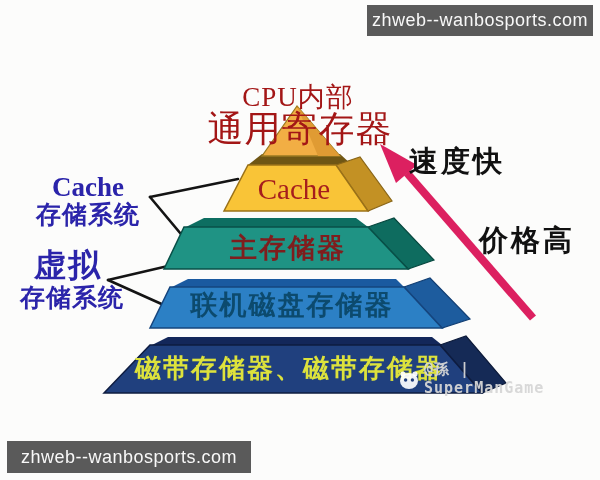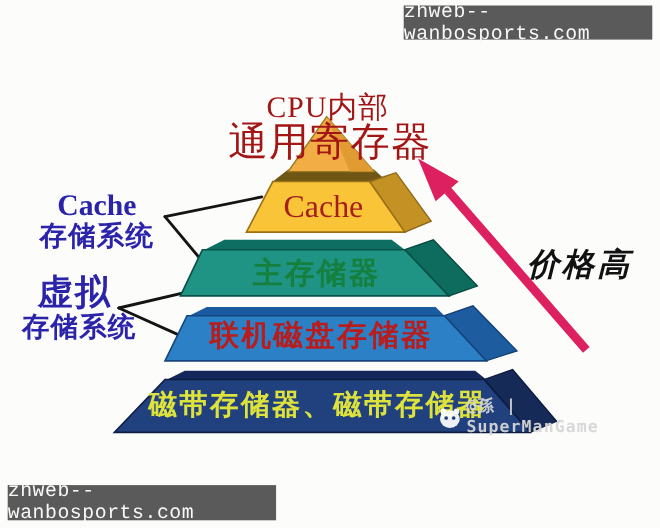--- a/index.html
+++ b/index.html
@@ -1,21 +1,21 @@
 <!DOCTYPE html>
 <html><head>
 <meta charset="utf-8">
 <style>
   html,body{margin:0;padding:0;background:#ffffff;}
   body{font-family:"Liberation Sans","DejaVu Sans",sans-serif;}
   #stage{position:relative;width:600px;height:480px;background:#FCFCFB;overflow:hidden;}
   .abs{position:absolute;}
   .ctr{transform:translate(-50%,-50%);white-space:nowrap;}
   .wm{background:#5A5A5A;color:#F8F8F8;display:flex;align-items:center;justify-content:center;
-      letter-spacing:0.5px;font-family:Liberation Mono, monospace;}
+      letter-spacing:0.5px;font-family:Liberation Sans, sans-serif;}
   .serif{font-family:"Liberation Serif","DejaVu Serif",serif;}
   .bold{font-weight:normal;}
   .apex{color:#A31616;}
   .lvl{font-weight:bold;letter-spacing:2px;}
   .leftlab{color:#2B24AA;font-weight:bold;}
   .rightlab{color:#111111;font-weight:bold;letter-spacing:3px;}
   .credit{font-family:"DejaVu Sans Mono","Liberation Mono",monospace;font-weight:bold;
           color:rgba(214,214,214,0.95);letter-spacing:1px;}
 </style>
 </head>
@@ -52,30 +52,31 @@
     <polygon points="297,106 340,156 318,156" fill="#E09B33"></polygon>
 
     <line x1="533" y1="318" x2="407" y2="173" stroke-width="8" stroke="#DC2060"></line>
     <polygon points="380,144 417,165 396,183" fill="#DC2060"></polygon>
   </svg>
 
   <div class="abs ctr serif bold apex" style="left:298px;top:97px;font-size:27px;letter-spacing:1px;">CPU内部</div>
   <div class="abs ctr serif bold apex" style="left:300px;top:129px;font-size:36px;letter-spacing:1px;">通用寄存器</div>
 
   <div class="abs ctr serif bold" style="left:294px;top:189px;font-size:29px;color:#A61D1D;">Cache</div>
-  <div class="abs ctr lvl" style="left:288px;top:248px;font-size:27px;color:#15803d;">主存储器</div>
-  <div class="abs ctr lvl" style="left:292px;top:305px;font-size:27px;color:#b91c1c;">联机磁盘存储器</div>
+  <div class="abs ctr lvl" style="left:288px;top:248px;font-size:27px;color:#7f1d1d;">主存储器</div>
+  <div class="abs ctr lvl" style="left:292px;top:305px;font-size:27px;color:#0c4a6e;">联机磁盘存储器</div>
   <div class="abs ctr lvl" style="left:289px;top:368px;font-size:26px;color:#DDE23C;">磁带存储器、磁带存储器</div>
 
   <div class="abs ctr serif leftlab" style="left:88px;top:187px;font-size:27px;">Cache</div>
   <div class="abs ctr leftlab" style="left:88px;top:214px;font-size:25px;letter-spacing:1px;">存储系统</div>
   <div class="abs ctr leftlab" style="left:68px;top:266px;font-size:32px;letter-spacing:2px;">虚拟</div>
   <div class="abs ctr leftlab" style="left:72px;top:297px;font-size:25px;letter-spacing:1px;">存储系统</div>
 
-  <div class="abs ctr rightlab" style="left:527px;top:241px;font-size:29px;font-style:italic;">价格高</div>
+  <div class="abs ctr rightlab" style="left:457px;top:162px;font-size:29px;">速度快</div>
+  <div class="abs ctr rightlab" style="left:527px;top:241px;font-size:29px;">价格高</div>
 
   <div class="abs wm" style="left:367px;top:5px;width:226px;height:31px;font-size:18px;">zhweb--wanbosports.com</div>
   <div class="abs wm" style="left:7px;top:441px;width:244px;height:32px;font-size:18px;">zhweb--wanbosports.com</div>
 
   <svg class="abs" style="left:398px;top:370px;" width="22" height="20" viewBox="0 0 22 20">
     <ellipse cx="11" cy="11" rx="9" ry="8" fill="rgba(255,255,255,0.92)"></ellipse>
     <circle cx="5" cy="4" r="2.6" fill="rgba(255,255,255,0.92)"></circle>
     <circle cx="17" cy="4" r="2.6" fill="rgba(255,255,255,0.92)"></circle>
     <circle cx="7.6" cy="10" r="1.7" fill="#1F3D7C"></circle>
     <circle cx="14.4" cy="10" r="1.7" fill="#1F3D7C"></circle>

